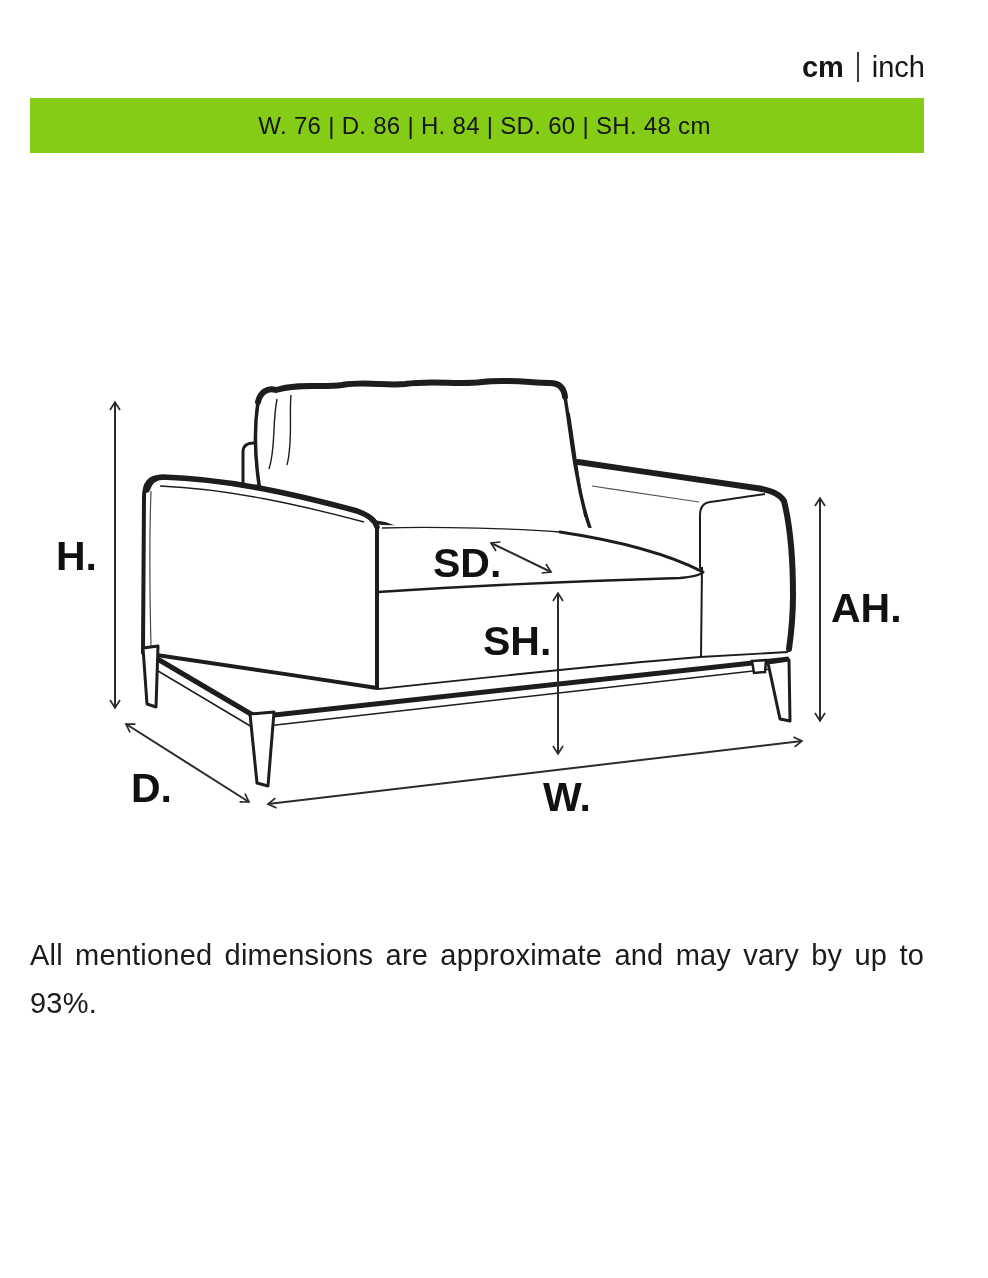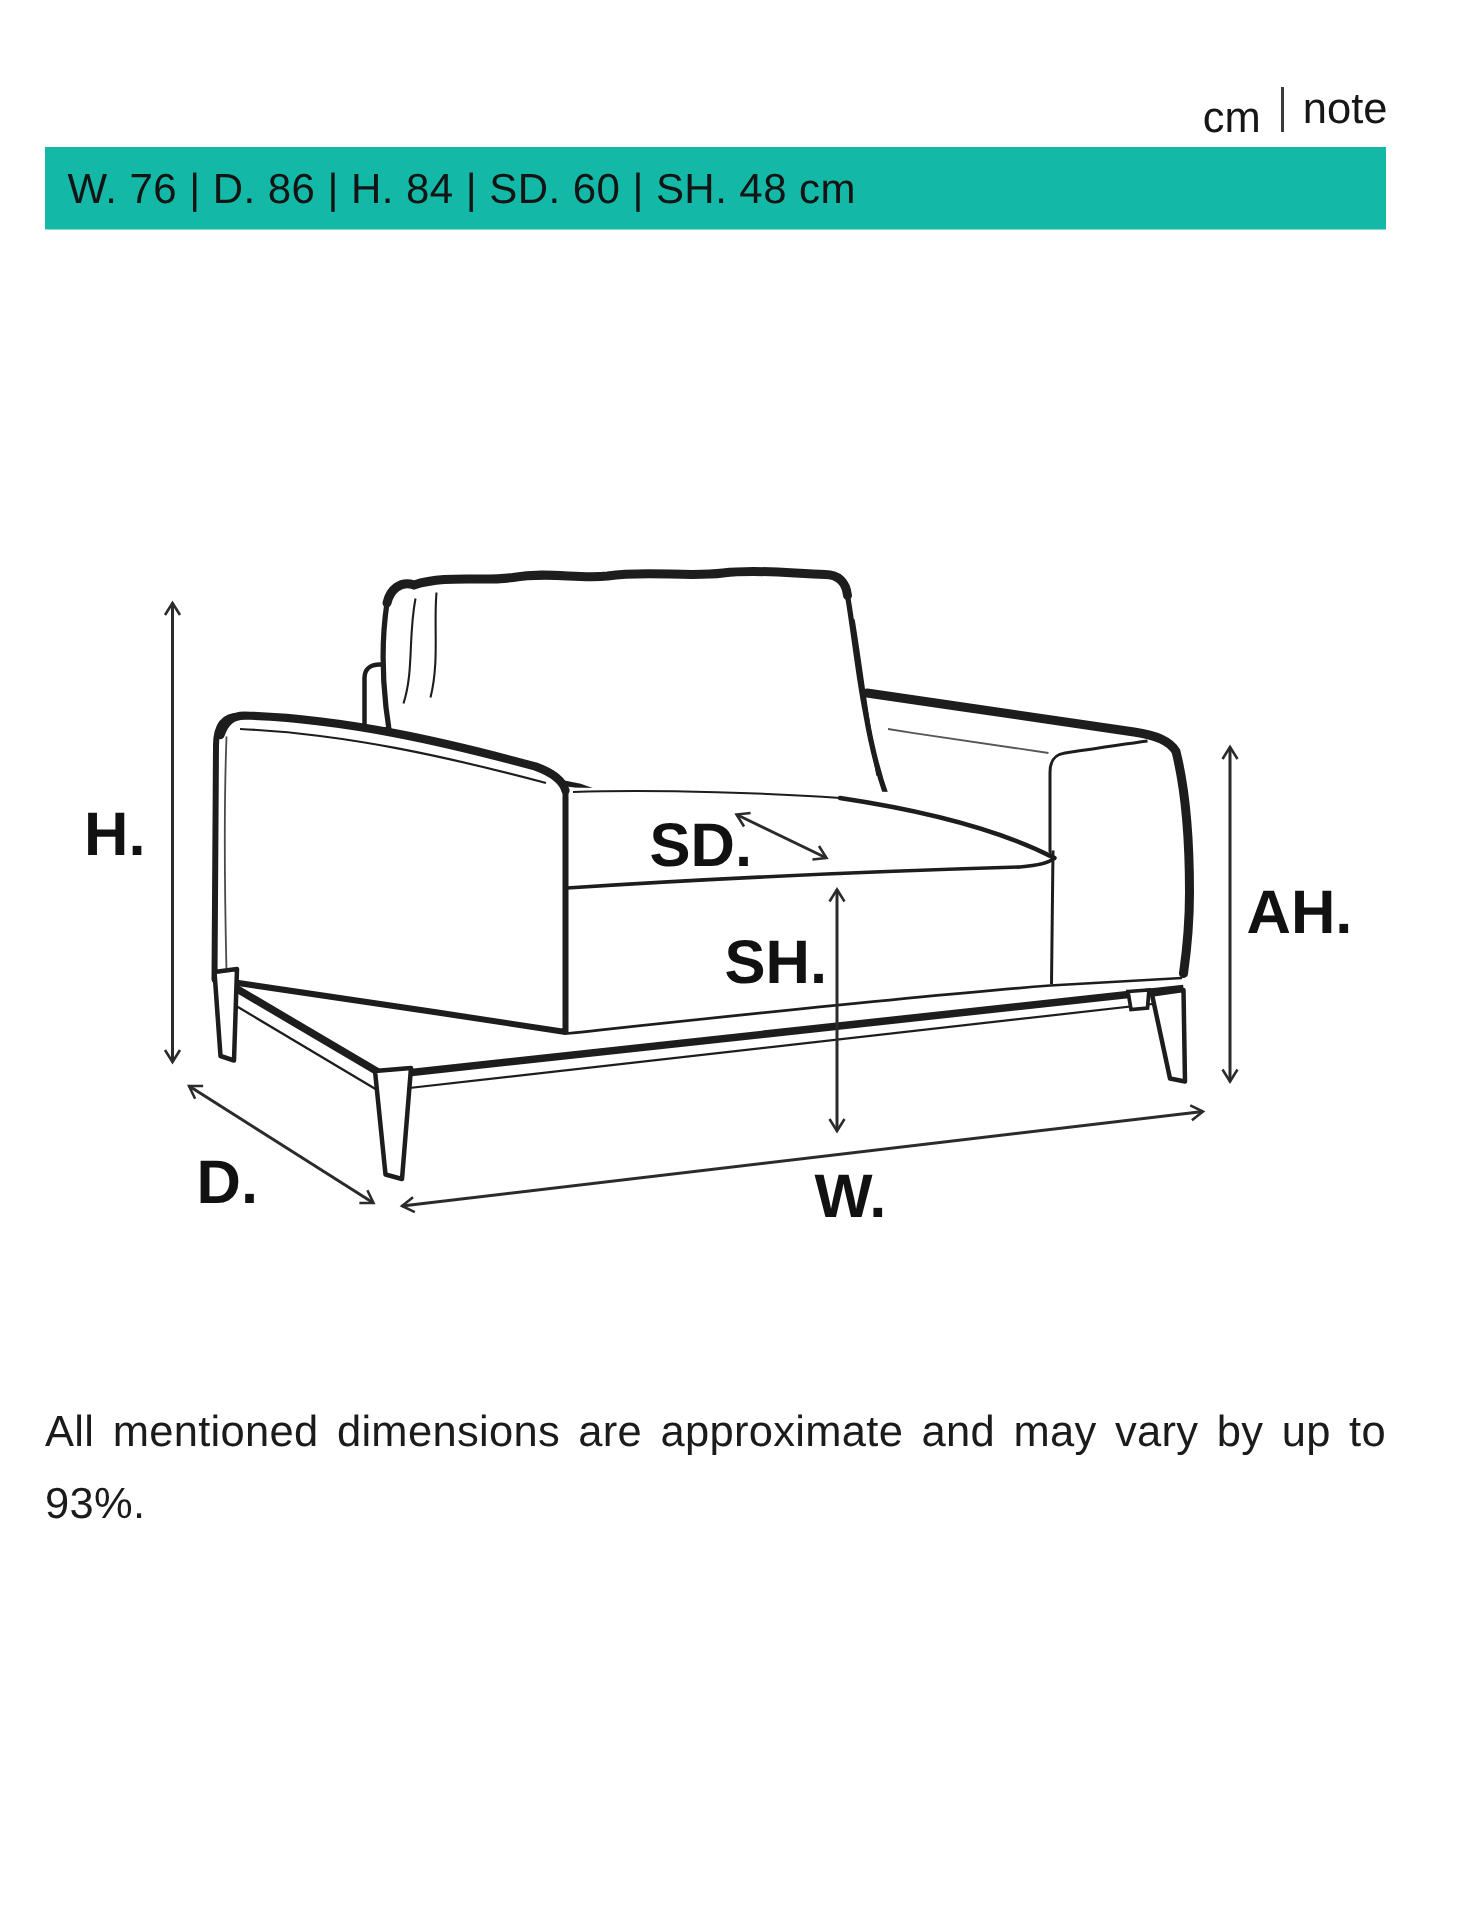--- a/index.html
+++ b/index.html
@@ -10,31 +10,32 @@
     background:#ffffff;
     font-family:"Liberation Sans", sans-serif;
     color:#1a1a1a;
     overflow:hidden;
   }
   .units {
     position:absolute; top:50px; right:63px;
     display:flex; align-items:center; gap:13px;
     font-size:29px; line-height:34px; color:#161616;
   }
-  .units .cm { font-weight:400; cursor:pointer;margin-top:12px; }
+  .units .cm { font-weight:700; cursor:pointer; }
   .units .divider { width:2px; height:30px; background:#3a3a3a; }
   .units .inch { font-weight:400; cursor:pointer; }
   .dims-bar {
     position:absolute; top:98px; left:30px;
     width:894px; height:55px;
-    background:#14b8a6;
+    background:#84cc16;
     display:flex; align-items:center;
     padding-left:15px;
-    font-size:28px; color:#141414;
+    font-size:24px; color:#141414;
     letter-spacing:0.3px;
+    justify-content:center;
   }
   .para {
     position:absolute; left:30px; width:894px;
     font-size:29px; line-height:48px;
     text-align:justify;
     color:#1b1b1b;
     letter-spacing:0.2px;
   }
   .para.intro { top:221px; }
   .para.disclaimer { top:931px; }
@@ -48,21 +49,21 @@
   }
 </style>
 </head>
 <body>
 
 <div class="page">
 
   <div class="units">
     <span class="cm">cm</span>
     <span class="divider"></span>
-    <span class="inch">note</span>
+    <span class="inch">inch</span>
   </div>
 
   <div class="dims-bar">
     <span>W. 76 | D. 86 | H. 84 | SD. 60 | SH. 48 cm</span>
   </div>
 
 
   <div class="diagram">
     <svg width="988" height="480" viewBox="0 0 988 480">
       <defs>

